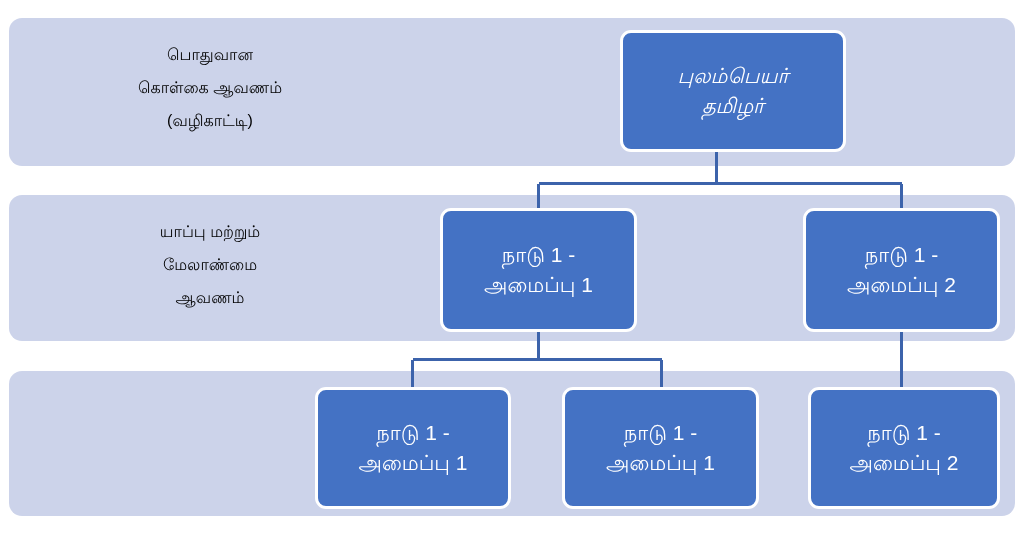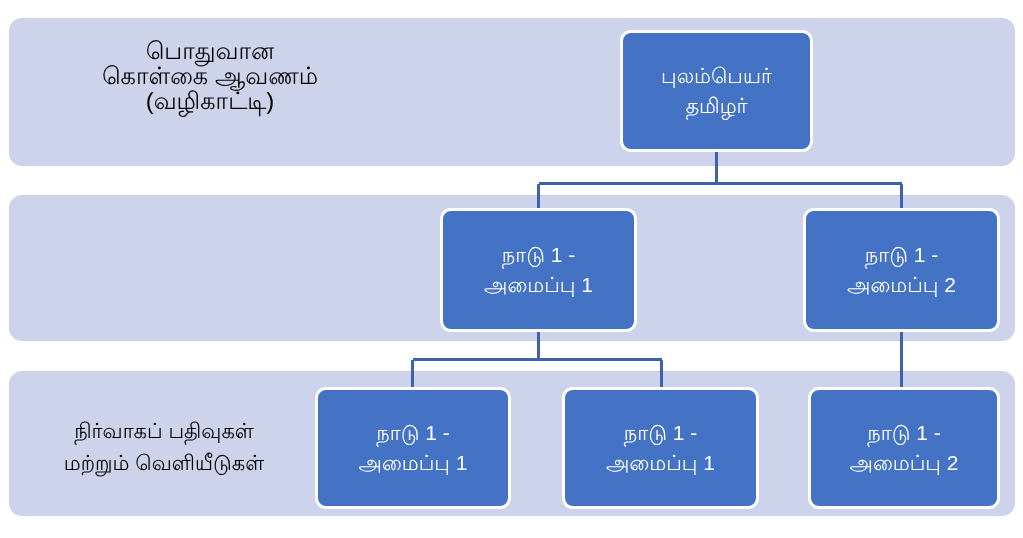--- a/index.html
+++ b/index.html
@@ -29,22 +29,22 @@
   }
   #band-1 { top: 18px;  height: 148px; }
   #band-2 { top: 195px; height: 146px; }
   #band-3 { top: 371px; height: 145px; }
 
   
   .row-label {
     position: absolute;
     text-align: center;
     color: #000000;
-    font-size: 24px;
-    line-height: 25px;
+    font-size: 16px;
+    line-height: 33px;
     white-space: pre-line;
     letter-spacing: 0px;
   }
   #label-row-1 { left: 30px;  top: 38px;  width: 360px; }
   #label-row-2 { left: 30px;  top: 215px; width: 360px; }
   #label-row-3 { left: 14px;  top: 415px; width: 300px; font-size: 21px; line-height: 32px; }
 
   
   #connectors {
     position: absolute;
@@ -73,21 +73,21 @@
     line-height: 30px;
     white-space: pre-line;
   }
   .node .line-sub {
     font-size: 16px;
     line-height: 22px;
     margin-top: 2px;
   }
 
   
-  #node-root      { left: 620px; top: 30px;  width: 193px; height: 122px; }
+  #node-root      { left: 620px; top: 30px;  width: 226px; height: 122px; font-style: italic; }
   
   #node-r2-c1     { left: 440px; top: 208px; width: 197px; height: 124px; }
   #node-r2-c2     { left: 803px; top: 208px; width: 197px; height: 124px; }
   
   #node-r3-c1     { left: 315px; top: 387px; width: 196px; height: 122px; }
   #node-r3-c2     { left: 562px; top: 387px; width: 197px; height: 122px; }
   #node-r3-c3     { left: 808px; top: 387px; width: 192px; height: 122px; }
 </style>
 </head>
 <body>
@@ -111,22 +111,23 @@
       <path d="M 412.5 359.5 L 412.5 387"></path>
       <path d="M 661.5 359.5 L 661.5 387"></path>
 
       <path d="M 901.5 332 L 901.5 387"></path>
     </g>
   </svg>
 
   <div class="row-label" id="label-row-1">பொதுவான
 கொள்கை ஆவணம்
 (வழிகாட்டி)</div>
-  <div class="row-label" id="label-row-3">நிர்வாகப் பதிவுகள்
-மற்றும் வெளியீடுகள்</div>
+  <div class="row-label" id="label-row-2">யாப்பு மற்றும்
+மேலாண்மை
+ஆவணம்</div>
 
   <div class="node" id="node-root">
     <div class="line-main">புலம்பெயர்
 தமிழர்</div>
   </div>
 
   <div class="node" id="node-r2-c1">
     <div class="line-main">நாடு 1 -
 அமைப்பு 1</div>
   </div>

